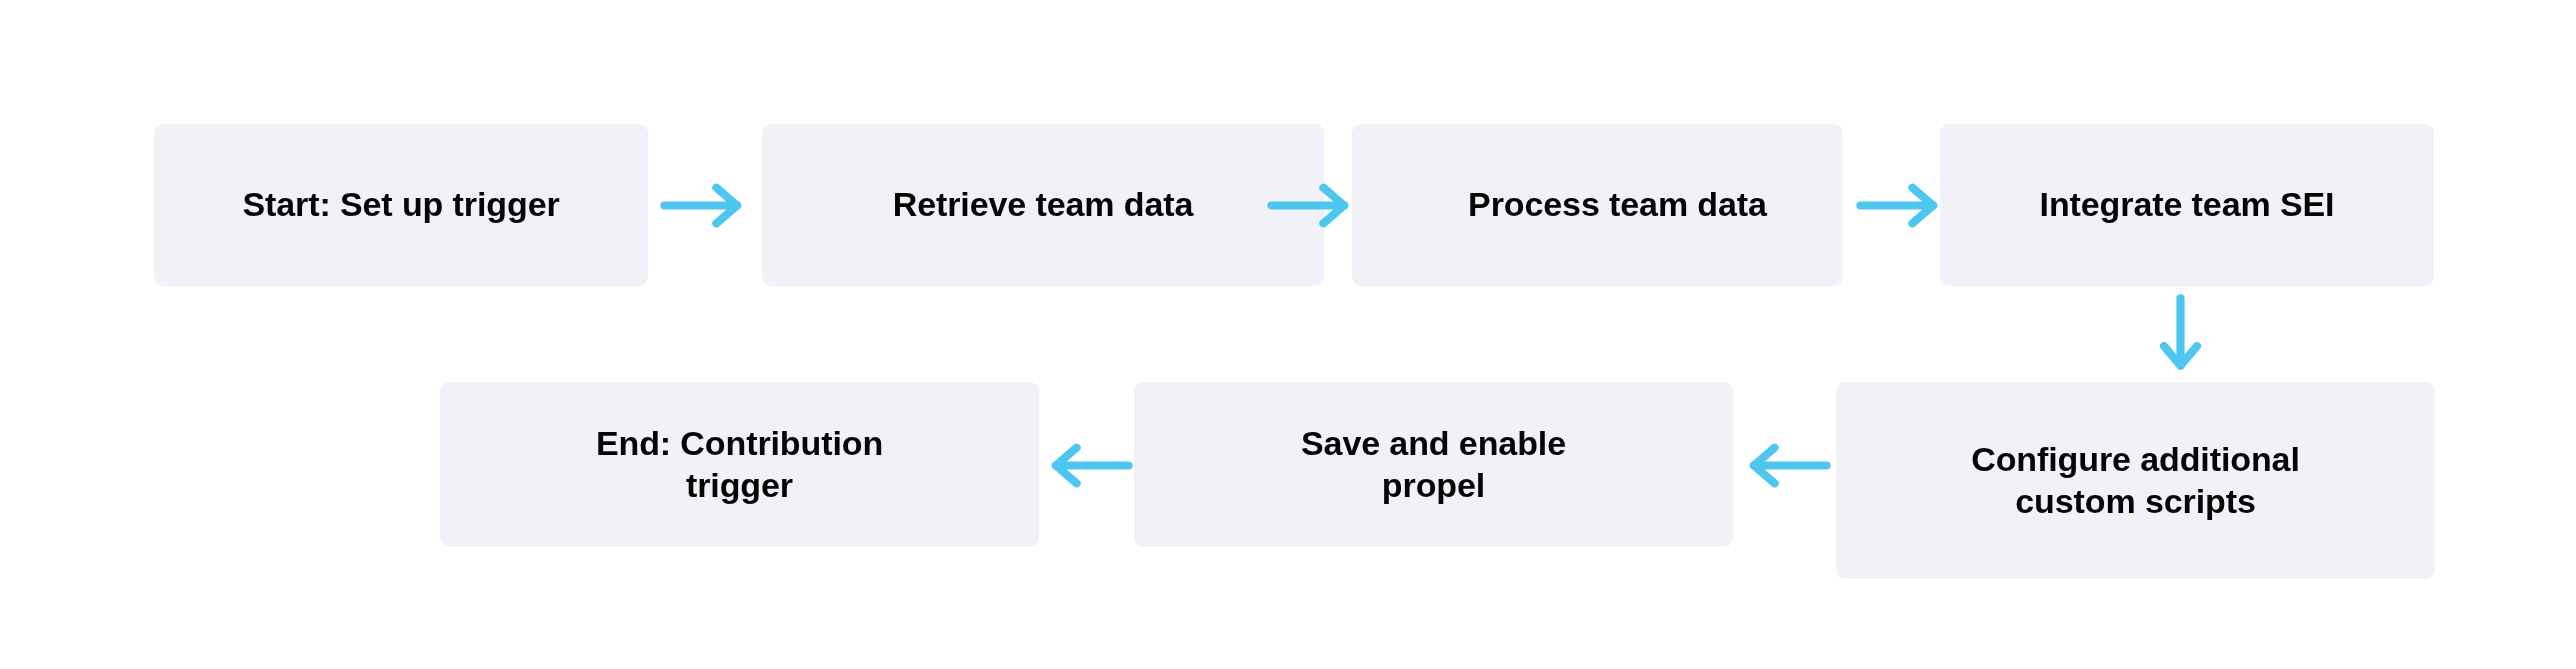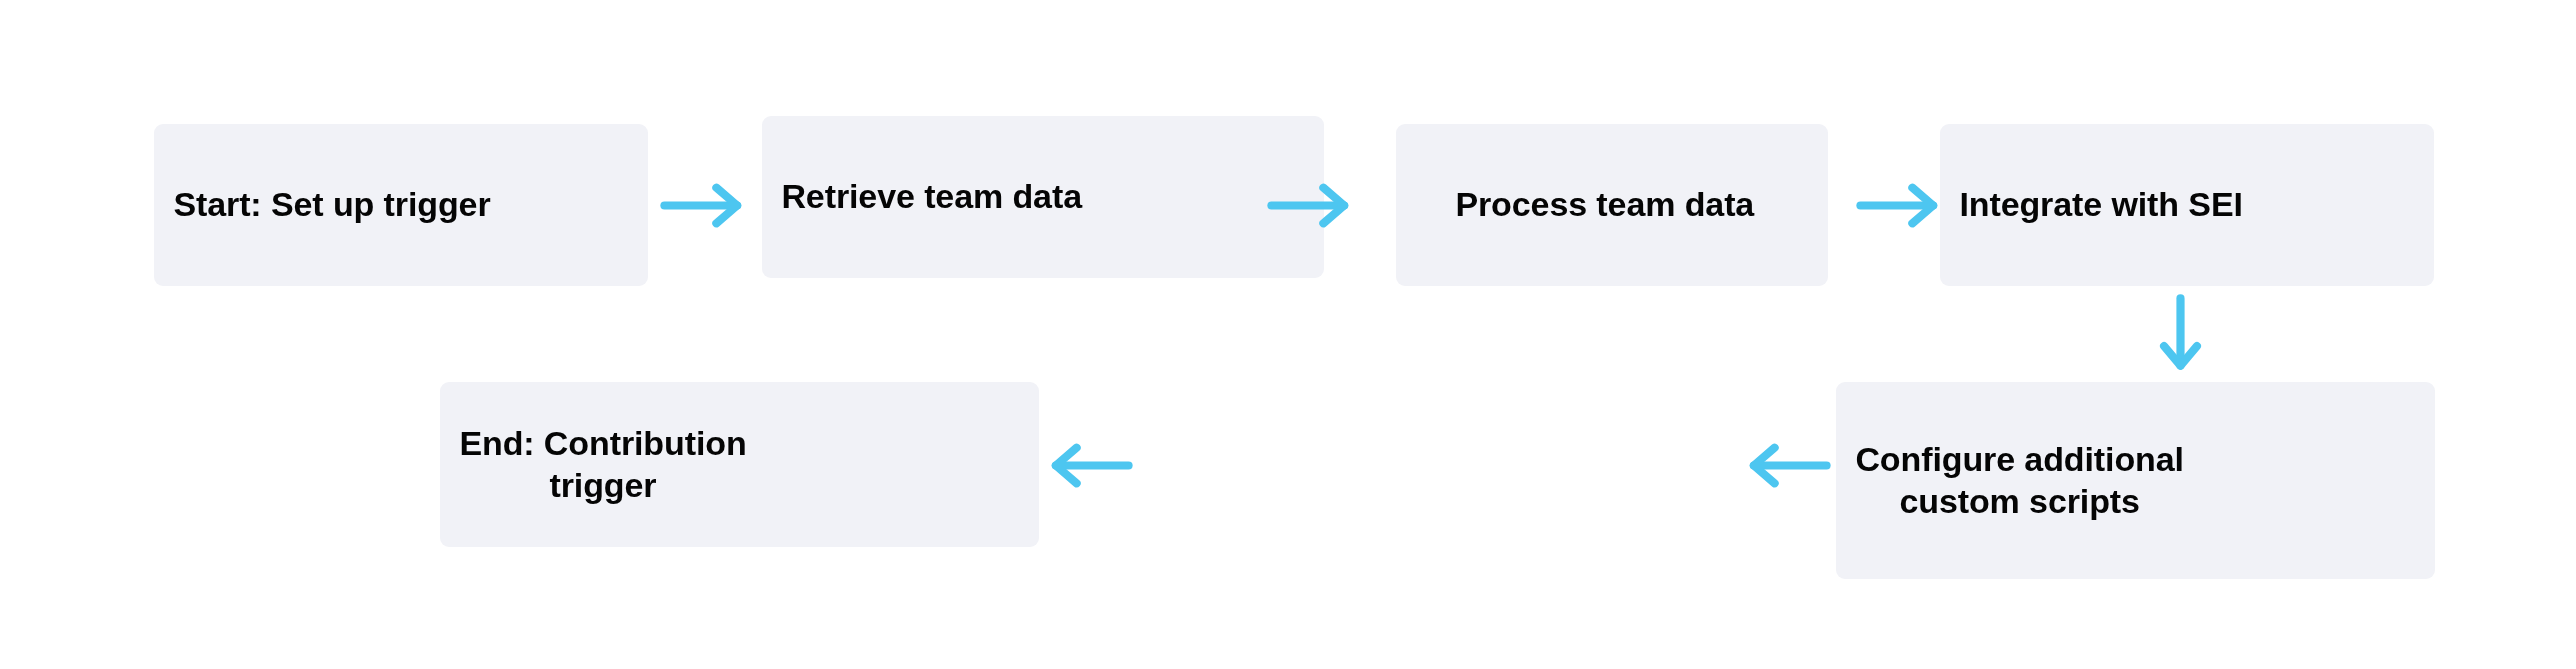--- a/index.html
+++ b/index.html
@@ -20,39 +20,40 @@
     height: 669px;
     background: #ffffff;
   }
 
   
   .node {
     position: absolute;
     box-sizing: border-box;
     display: flex;
     align-items: center;
+    justify-content: center;
     text-align: center;
     border-radius: 9px;
     background: #F1F2F7;
   }
   .node-label {
     font-family: "Liberation Sans", "DejaVu Sans", sans-serif;
     font-weight: bold;
     font-size: 34px;
     line-height: 1.22;
     color: #050505;
     letter-spacing: -0.1px;
     padding: 0 19.4px;
     white-space: pre-line;
   }
 
   
   #node-start          { left: 154px;  top: 124px; width: 494px; height: 162px; }
-  #node-retrieve       { left: 762px; top: 116px; width: 562px; height: 162px; }
-  #node-process        { left: 1396px; top: 124px; width: 432px; height: 162px; padding-left: 40px; }
+  #node-retrieve       { left: 762px; top: 124px; width: 562px; height: 162px; }
+  #node-process        { left: 1352px; top: 124px; width: 491px; height: 162px; padding-left: 40px; }
   #node-integrate      { left: 1940px; top: 124px; width: 494px; height: 162px; }
 
   
   #node-end            { left: 440px;  top: 382px; width: 599px; height: 165px; }
   #node-save           { left: 1134px; top: 382px; width: 599px; height: 165px; }
   #node-configure      { left: 1836px; top: 382px; width: 599px; height: 197px; }
 
   
   .arrow {
     position: absolute;
@@ -104,21 +105,21 @@
   </div>
 
   <span class="arrow" id="arrow-process-integrate">
     <svg width="89" height="45" viewBox="0 0 120 60" fill="none" aria-hidden="true">
       <path d="M6 30 H104" stroke="#4DC6F0" stroke-width="11" stroke-linecap="round"></path>
       <path d="M76 6 L104 30 L76 54" stroke="#4DC6F0" stroke-width="11" stroke-linecap="round" stroke-linejoin="round" fill="none"></path>
     </svg>
   </span>
 
   <div class="node" id="node-integrate">
-    <span class="node-label">Integrate with SEI</span>
+    <span class="node-label">Integrate team SEI</span>
   </div>
 
   <span class="arrow" id="arrow-integrate-configure">
     <svg width="45" height="82" viewBox="0 0 60 110" fill="none" aria-hidden="true">
       <path d="M30 6 V96" stroke="#4DC6F0" stroke-width="11" stroke-linecap="round"></path>
       <path d="M8 70 L30 96 L52 70" stroke="#4DC6F0" stroke-width="11" stroke-linecap="round" stroke-linejoin="round" fill="none"></path>
     </svg>
   </span>
 
   <div class="node" id="node-end">
@@ -126,20 +127,24 @@
 trigger</span>
   </div>
 
   <span class="arrow" id="arrow-save-end">
     <svg width="89" height="45" viewBox="0 0 120 60" fill="none" aria-hidden="true">
       <path d="M114 30 H16" stroke="#4DC6F0" stroke-width="11" stroke-linecap="round"></path>
       <path d="M44 6 L16 30 L44 54" stroke="#4DC6F0" stroke-width="11" stroke-linecap="round" stroke-linejoin="round" fill="none"></path>
     </svg>
   </span>
 
+  <div class="node" id="node-save">
+    <span class="node-label">Save and enable
+propel</span>
+  </div>
 
   <span class="arrow" id="arrow-configure-save">
     <svg width="89" height="45" viewBox="0 0 120 60" fill="none" aria-hidden="true">
       <path d="M114 30 H16" stroke="#4DC6F0" stroke-width="11" stroke-linecap="round"></path>
       <path d="M44 6 L16 30 L44 54" stroke="#4DC6F0" stroke-width="11" stroke-linecap="round" stroke-linejoin="round" fill="none"></path>
     </svg>
   </span>
 
   <div class="node" id="node-configure">
     <span class="node-label">Configure additional

